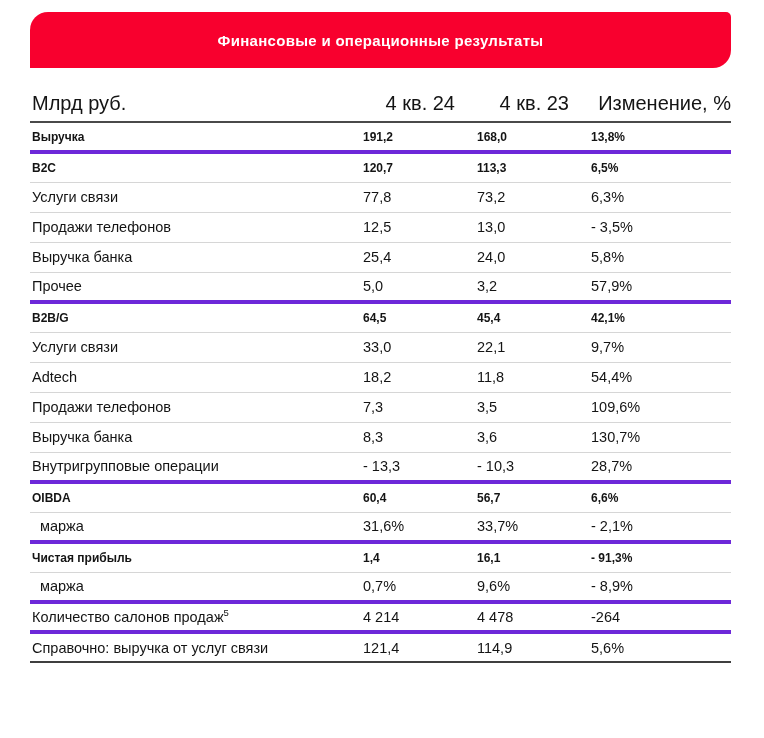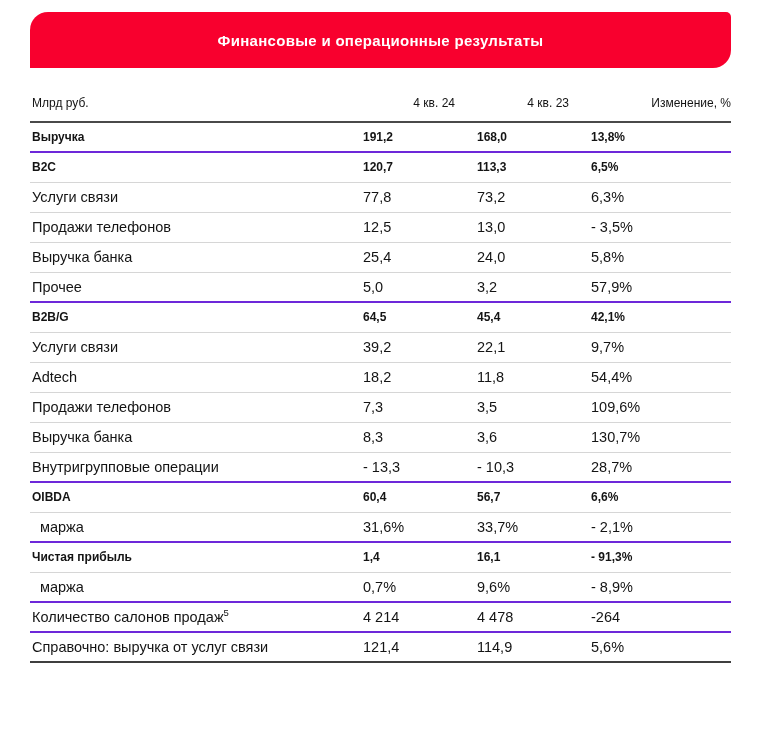--- a/index.html
+++ b/index.html
@@ -39,41 +39,41 @@
     border-collapse: collapse;
     table-layout: fixed;
   }
   col.c-label { width: 333px; }
   col.c-v1 { width: 114px; }
   col.c-v2 { width: 114px; }
   col.c-v3 { width: 140px; }
 
   thead th {
     font-weight: normal;
-    font-size: 12px;
+    font-size: 20px;
     height: 37px;
     padding: 0;
     vertical-align: middle;
     white-space: nowrap;
   }
   thead th.label-col { text-align: left; padding-left: 2px; }
   thead th.num { text-align: right; }
   thead th.pad { padding-right: 22px; }
 
   tbody td {
     height: 30px;
     font-size: 14.5px;
     padding: 0;
     vertical-align: middle;
     white-space: nowrap;
   }
   tbody td.label { text-align: left; padding-left: 2px; }
   tbody td.num { }
 
-  tr.sep-dark td { border-top: 2px solid #6d28d9; }
+  tr.sep-dark td { border-top: 4px solid #6d28d9; }
   tr.sep-light td { border-top: 1px solid #d6d6d6; }
   table.fin-table tbody tr:last-child td { border-bottom: 2px solid #3f3f3f; }
   thead tr th { border-bottom: 0; }
   tbody tr:first-child td { border-top: 2px solid #4a4a4a; }
 
   tr.bold td { font-weight: bold; font-size: 12px; }
   tr.indent td.label { padding-left: 10px; }
 
   sup.fn {
     font-size: 9.5px;
@@ -143,21 +143,21 @@
           <td class="num">57,9%</td>
         </tr>
         <tr class="bold sep-dark">
           <td class="label">B2B/G</td>
           <td class="num">64,5</td>
           <td class="num">45,4</td>
           <td class="num">42,1%</td>
         </tr>
         <tr class="sep-light">
           <td class="label">Услуги связи</td>
-          <td class="num">39,2</td>
+          <td class="num">33,0</td>
           <td class="num">22,1</td>
           <td class="num">9,7%</td>
         </tr>
         <tr class="sep-light">
           <td class="label">Adtech</td>
           <td class="num">18,2</td>
           <td class="num">11,8</td>
           <td class="num">54,4%</td>
         </tr>
         <tr class="sep-light">

